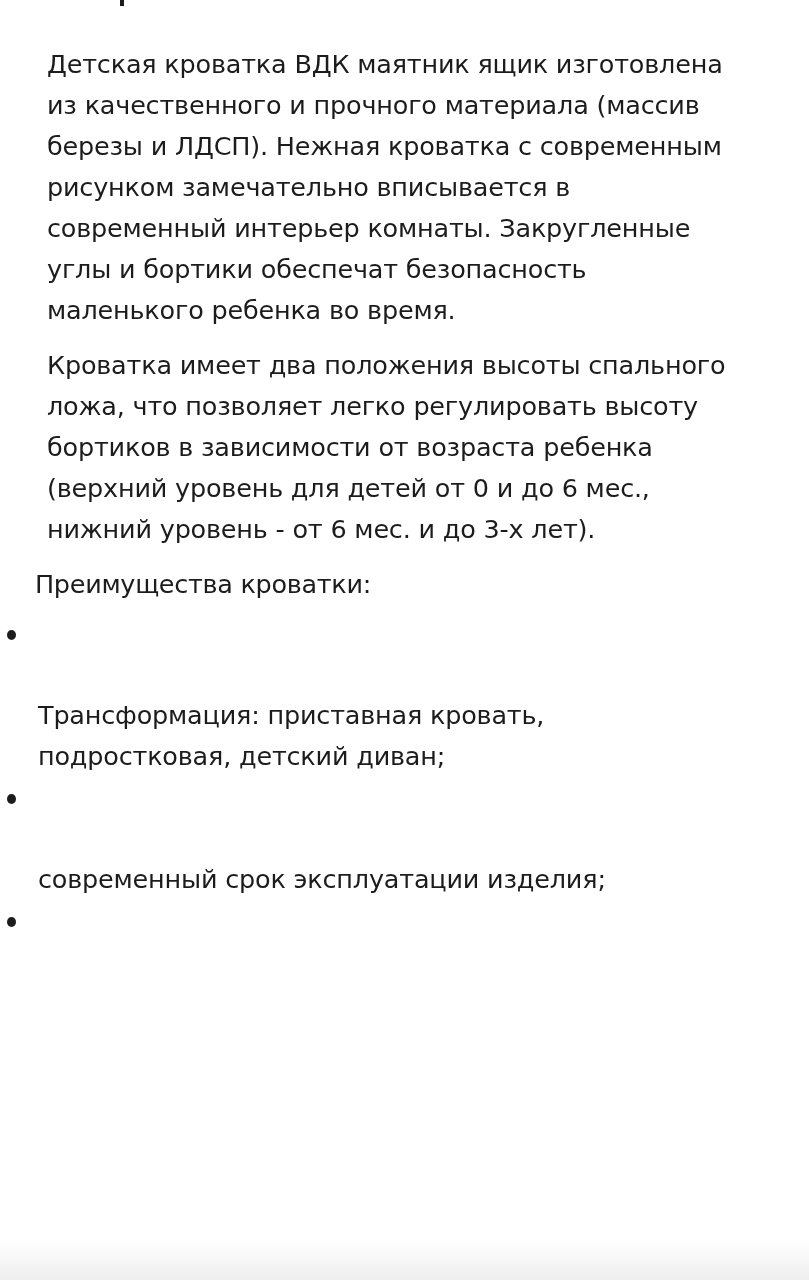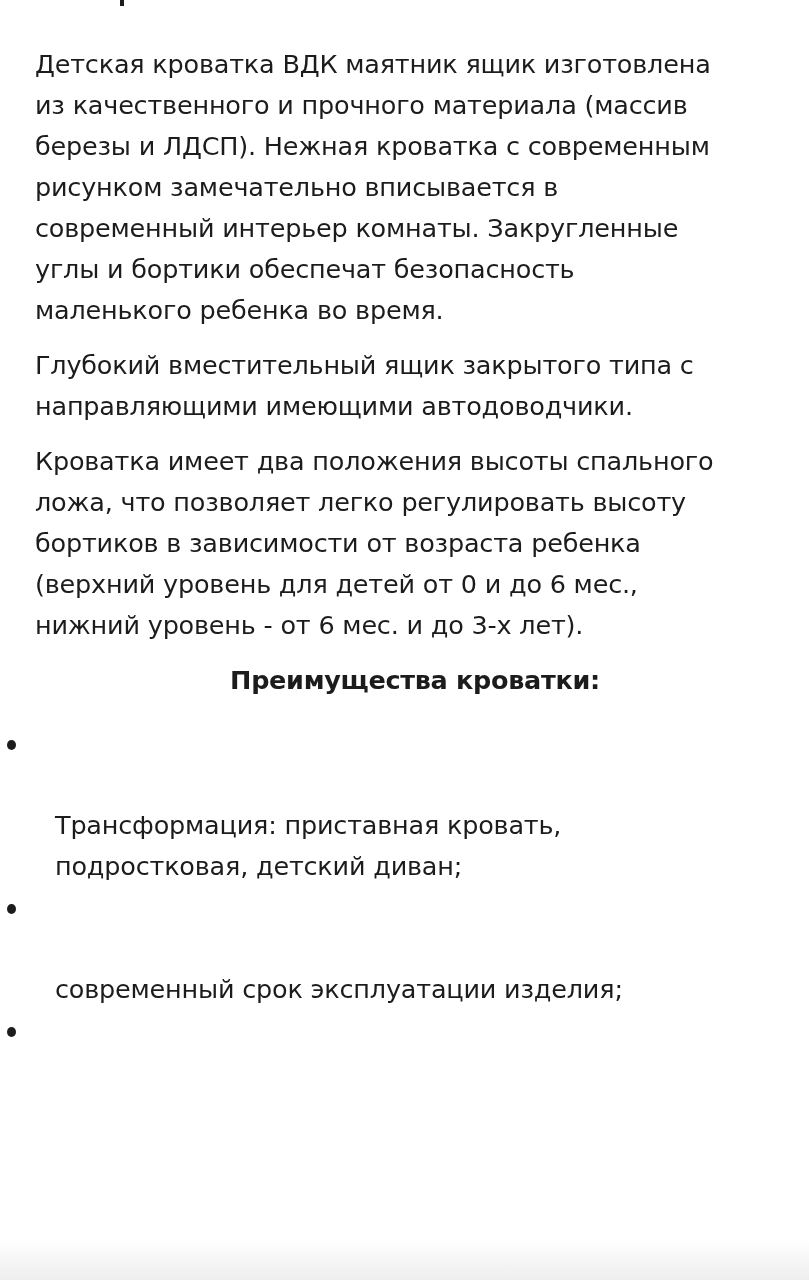--- a/index.html
+++ b/index.html
@@ -25,43 +25,42 @@
     }
     .content {
       position: absolute;
       left: 35px;
       top: 44px;
       width: 760px;
     }
     .para {
       font-size: 25.5px;
       line-height: 41px;
-      margin: 0 0 14px 0;
+      margin: 0 0 14px 12px;
       letter-spacing: -0.2px;
       white-space: pre-line;
     }
     .heading {
-      font-weight: bold;
+      font-weight: normal;
       font-size: 25.5px;
       line-height: 41px;
-      margin: 4px 0 22px 0;
+      margin: 4px 0 8px 0;
       letter-spacing: -0.3px;
-      text-align: center;
     }
     .bullets {
       list-style: none;
       margin: 0;
       padding: 0;
       position: relative;
       left: -35px;
       width: 795px;
     }
     .bullets li {
       position: relative;
-      padding-left: 55px;
+      padding-left: 38px;
       font-size: 25.5px;
       line-height: 41px;
       letter-spacing: -0.2px;
       white-space: pre-line;
     }
     .bullet-dot {
       position: absolute;
       left: 7px;
       top: 17px;
       width: 9px;
@@ -85,22 +84,20 @@
 <div class="top-fragment"></div>
 
 <div class="content">
   <p class="para">Детская кроватка ВДК маятник ящик изготовлена
 из качественного и прочного материала (массив
 березы и ЛДСП). Нежная кроватка с современным
 рисунком замечательно вписывается в
 современный интерьер комнаты. Закругленные
 углы и бортики обеспечат безопасность
 маленького ребенка во время.</p>
-  <p class="para">Глубокий вместительный ящик закрытого типа с
-направляющими имеющими автодоводчики.</p>
   <p class="para">Кроватка имеет два положения высоты спального
 ложа, что позволяет легко регулировать высоту
 бортиков в зависимости от возраста ребенка
 (верхний уровень для детей от 0 и до 6 мес.,
 нижний уровень - от 6 мес. и до 3-х лет).</p>
 
   <h3 class="heading">Преимущества кроватки:</h3>
 
   <ul class="bullets">
     <li>

